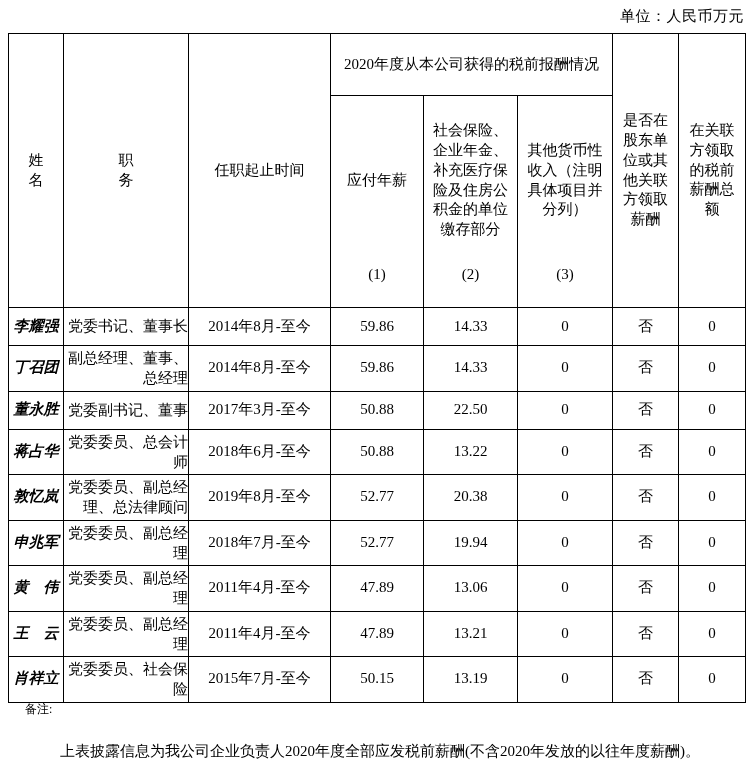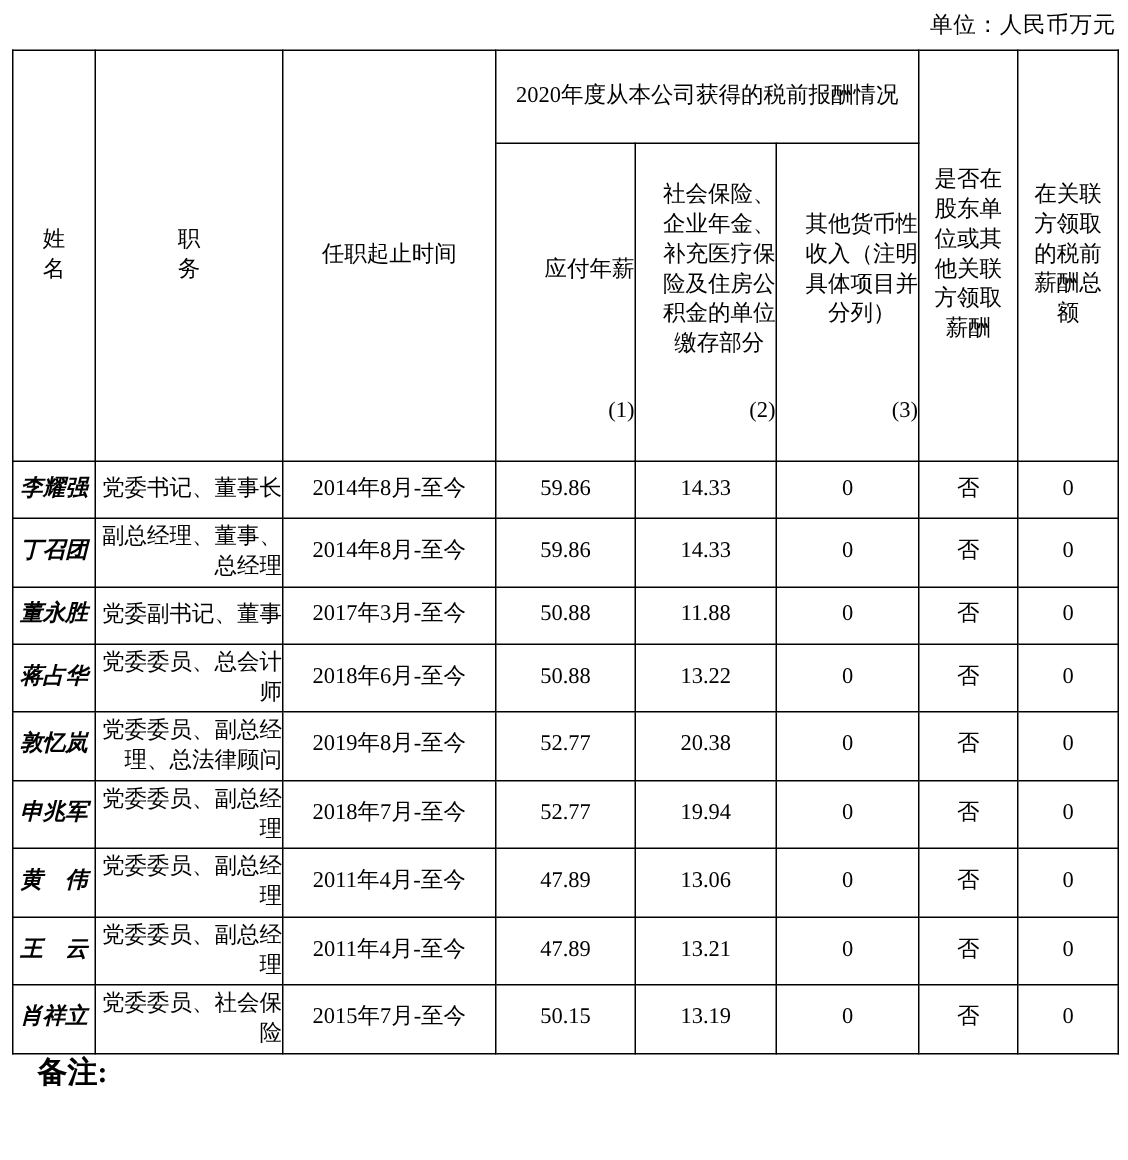--- a/index.html
+++ b/index.html
@@ -27,33 +27,33 @@
     border:1px solid #000;
     text-align:center; vertical-align:middle;
     font-size:15px; line-height:1.32;
     padding:0;
     overflow:hidden;
   }
   .pre { white-space:pre-line; }
 
   tr.hr1 { height:62px; }
   tr.hr2 { height:212px; }
-  .subwrap { height:210px; display:flex; flex-direction:column; align-items:flex-end; }
+  .subwrap { height:210px; display:flex; flex-direction:column; align-items:center; }
   .sublabel { flex:1; display:flex; align-items:center; justify-content:center; white-space:pre-line; }
   .subindex { padding-bottom:22px; }
 
   tr.rs { height:38px; }
   tr.rd { height:43px; }
 
   td.c-name { font-weight:bold; letter-spacing:0;font-style:italic; }
   td.c-pos  { text-align:right; padding:2px 0 2px 4px; line-height:1.35; word-break:normal; }
 
   .notes-label {
     position:absolute; top:701px; left:25px;
-    font-size:20px; font-weight:bold;
+    font-size:12px; font-weight:normal;
   }
   .notes-text {
     position:absolute; top:742px; left:60px;
     font-size:15px; white-space:nowrap;
   }
 </style>
 </head>
 <body>
 
 <div class="page">
@@ -138,21 +138,21 @@
         <td>14.33</td>
         <td>0</td>
         <td>否</td>
         <td>0</td>
       </tr>
       <tr class="rs">
         <td class="c-name">董永胜</td>
         <td class="c-pos">党委副书记、董事</td>
         <td>2017年3月-至今</td>
         <td>50.88</td>
-        <td>11.88</td>
+        <td>22.50</td>
         <td>0</td>
         <td>否</td>
         <td>0</td>
       </tr>
       <tr class="rd">
         <td class="c-name">蒋占华</td>
         <td class="c-pos">党委委员、总会计师</td>
         <td>2018年6月-至今</td>
         <td>50.88</td>
         <td>13.22</td>
@@ -207,14 +207,15 @@
         <td>50.15</td>
         <td>13.19</td>
         <td>0</td>
         <td>否</td>
         <td>0</td>
       </tr>
     </tbody>
   </table>
 
   <div class="notes-label">备注:</div>
+  <div class="notes-text">上表披露信息为我公司企业负责人2020年度全部应发税前薪酬(不含2020年发放的以往年度薪酬)。</div>
 
 </div>
 
 </body></html>

